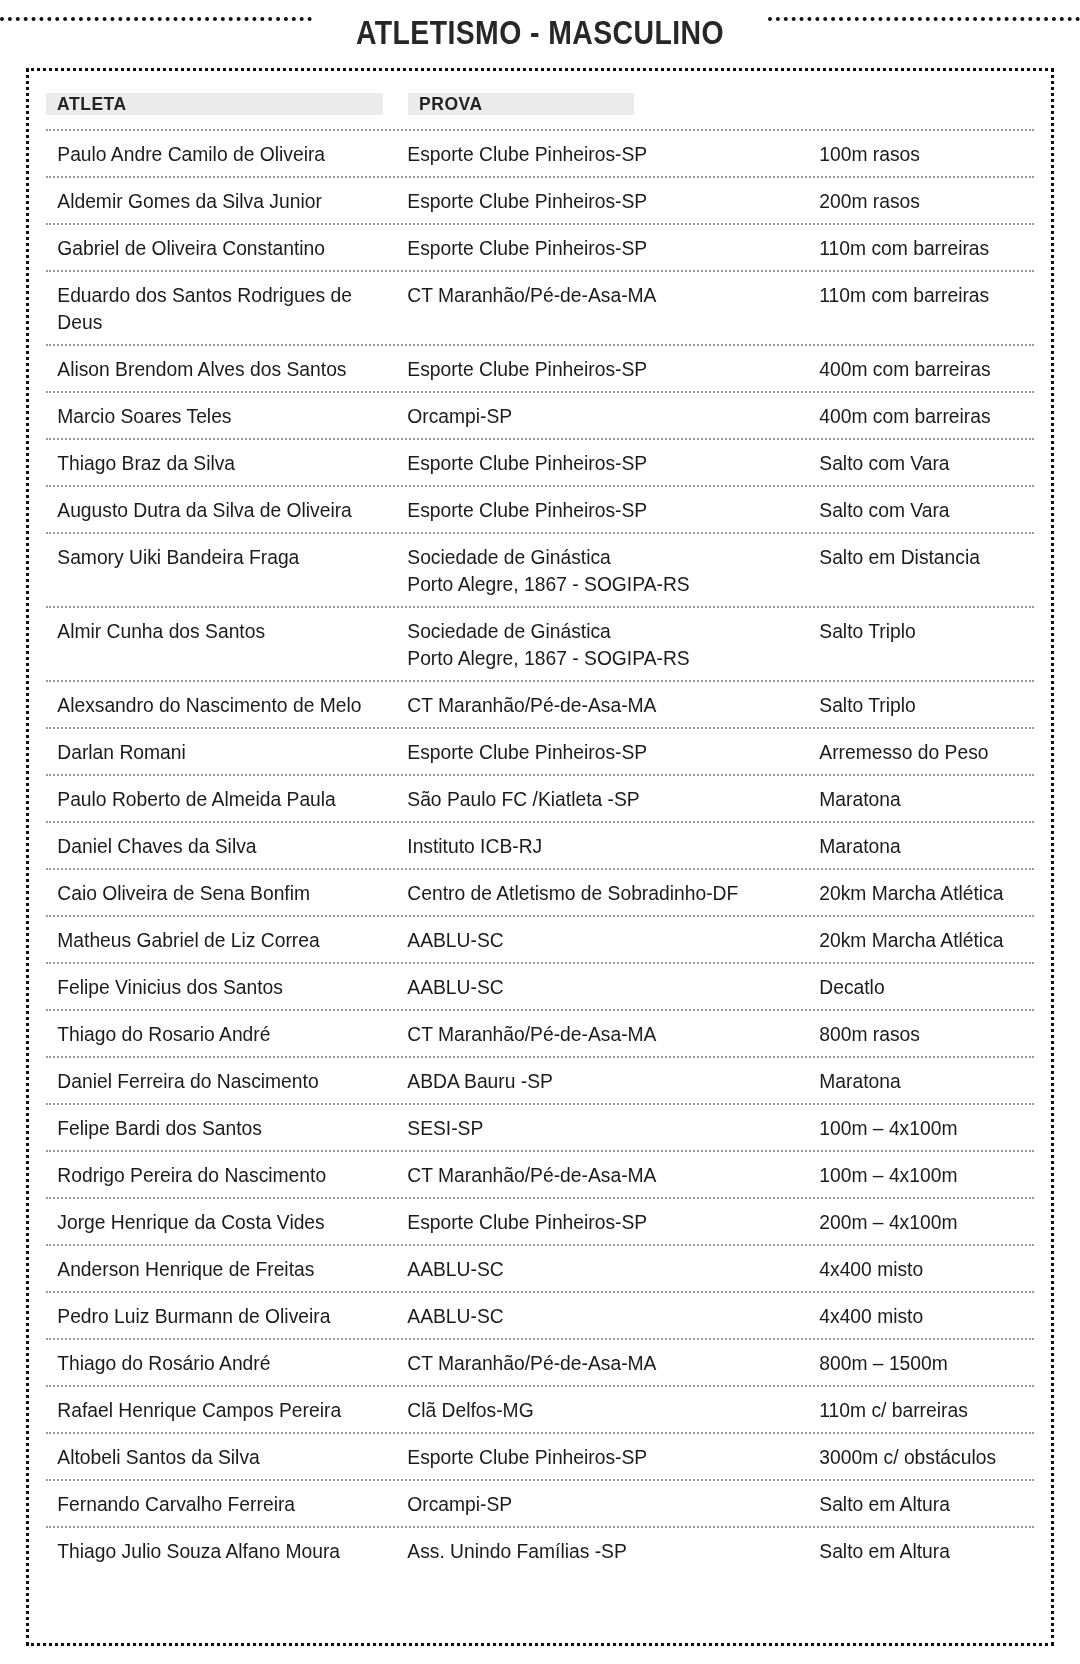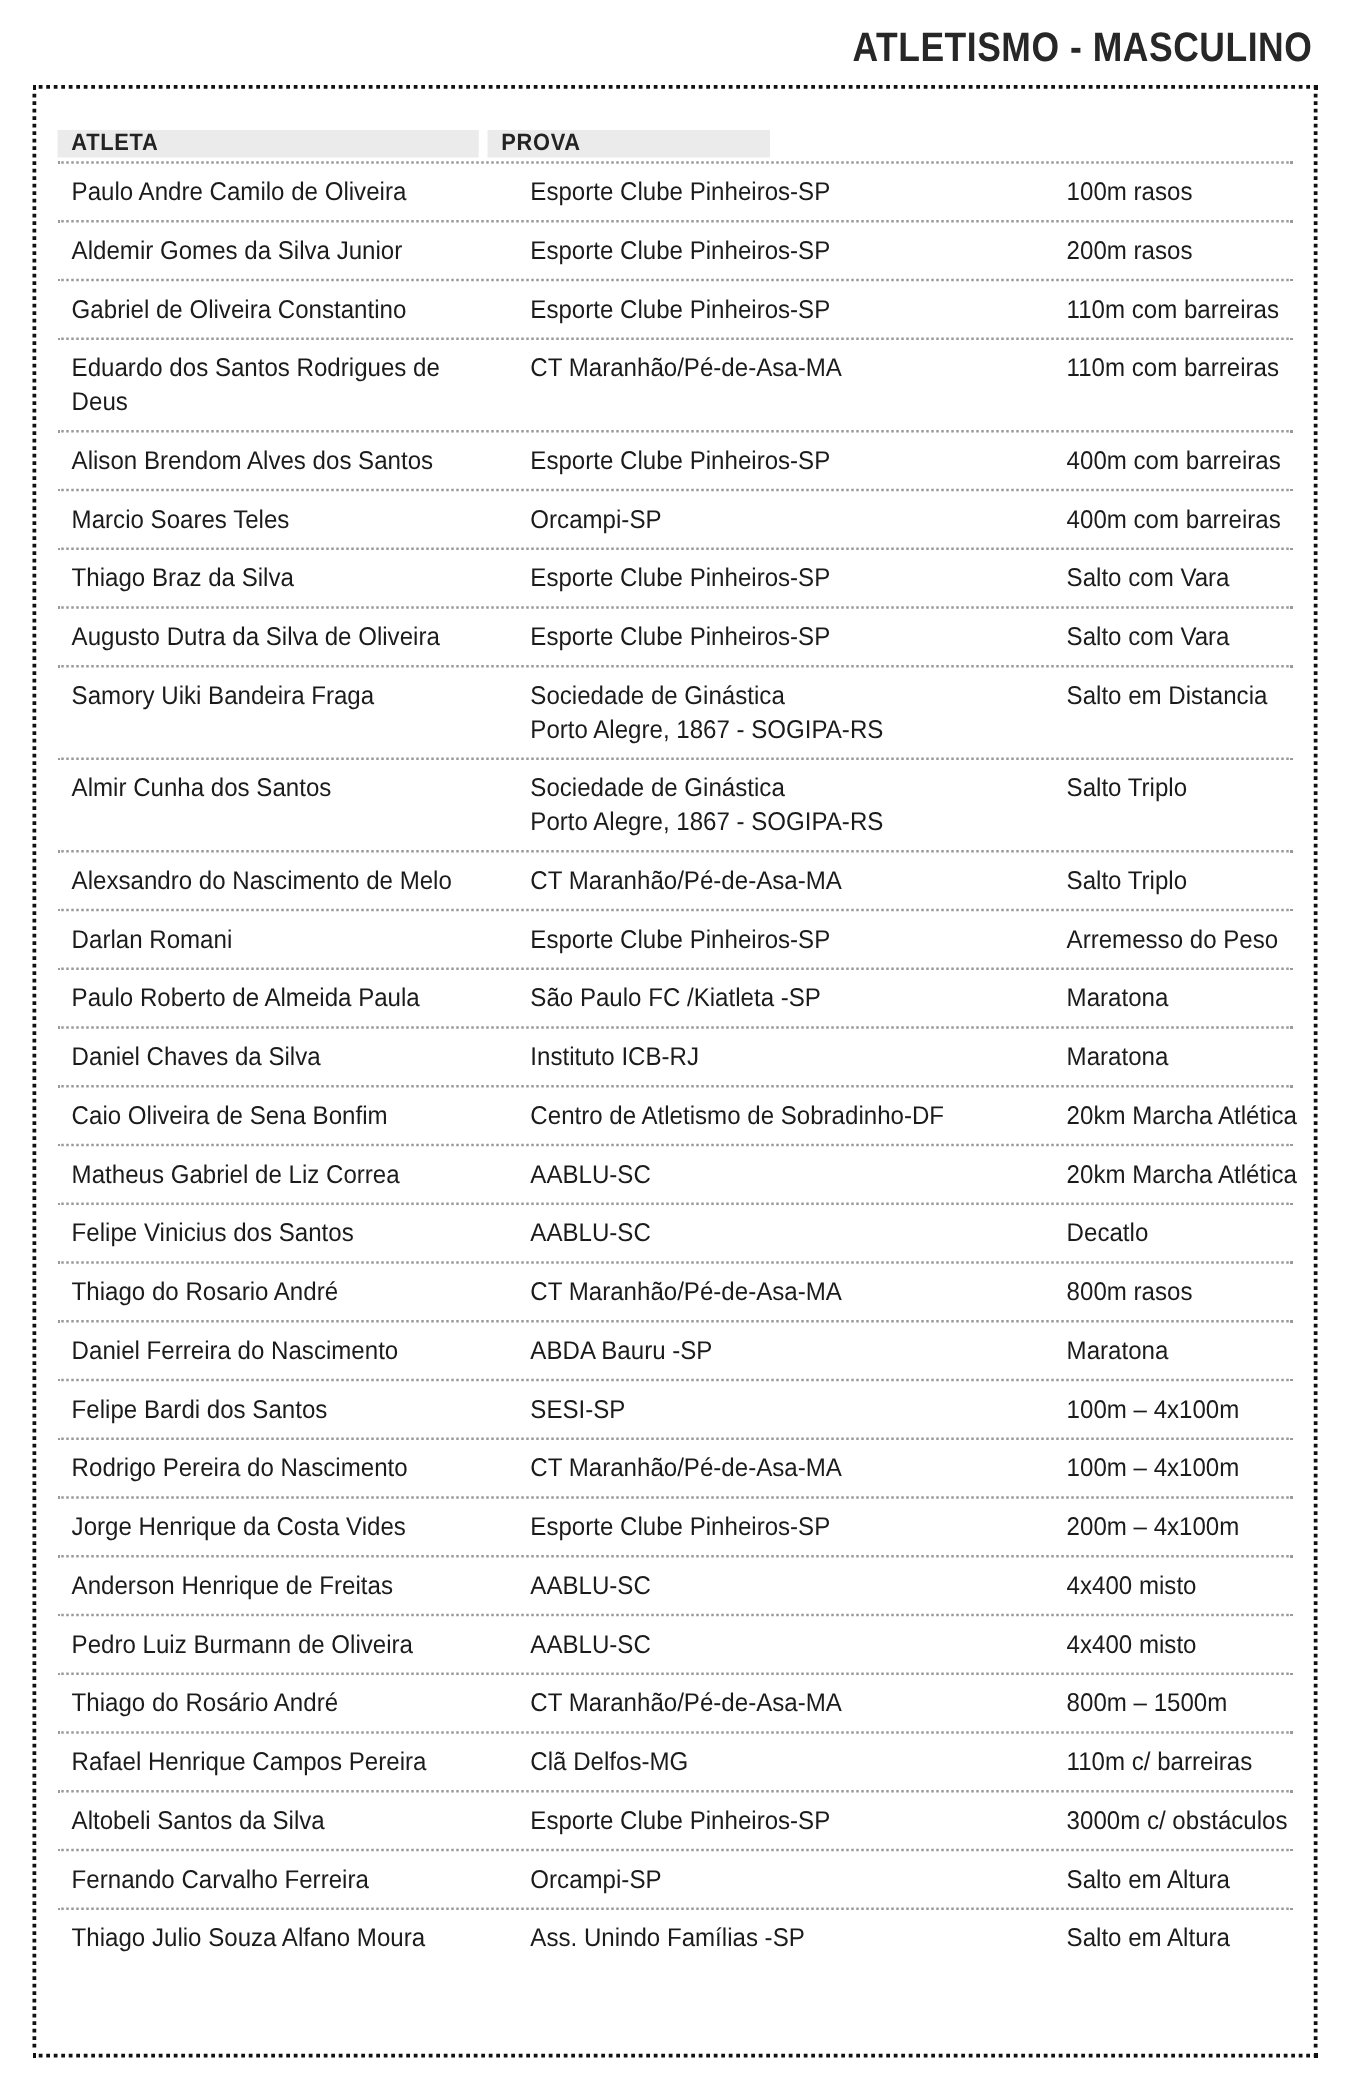--- a/index.html
+++ b/index.html
@@ -23,24 +23,23 @@
   }
 
   
   .title-band {
     position: absolute;
     left: 0;
     top: 14px;
     width: 1080px;
     height: 48px;
     display: flex;
-    align-items: flex-end;
+    align-items: flex-start;
     justify-content: center;
     gap: 0;
-    flex-direction: column;
   }
   .title-rule {
     flex: 1 1 auto;
     height: 0;
     border-top: 4px dotted #111111;
     margin-top: 3px;
   }
   .title-rule.left  { margin-right: 14px; }
   .title-rule.right { margin-left: 14px; }
 
@@ -70,22 +69,22 @@
   .table-inner {
     position: absolute;
     left: 17px;
     top: 10px;
     width: 988px;
   }
 
   
   .head-row {
     display: flex;
-    align-items: flex-end;
-    gap: 7px;
+    align-items: center;
+    gap: 25px;
     height: 45px;
     margin-bottom: 3px;
   }
   .head-cell {
     background: #ebebeb;
     display: flex;
     align-items: center;
     box-sizing: border-box;
   }
   .head-cell .hc-label {
@@ -102,21 +101,21 @@
   .col-atleta { width: 337px; flex: 0 0 337px; }
   .col-clubes { width: 399px; flex: 0 0 399px; }
   .col-prova  { width: 226px; flex: 0 0 226px; }
 
   
   .rows { display: block; }
 
   .row {
     display: flex;
     align-items: flex-start;
-    gap: 30px;
+    gap: 13px;
     border-top: 2px dotted #9a9a9a;
     box-sizing: border-box;
   }
   .row .cell {
     box-sizing: border-box;
     padding: 9px 0 9px 12px;
     font-size: 20.5px;
     line-height: 27px;
     color: #1b1b1b;
     transform: scaleX(0.94);

